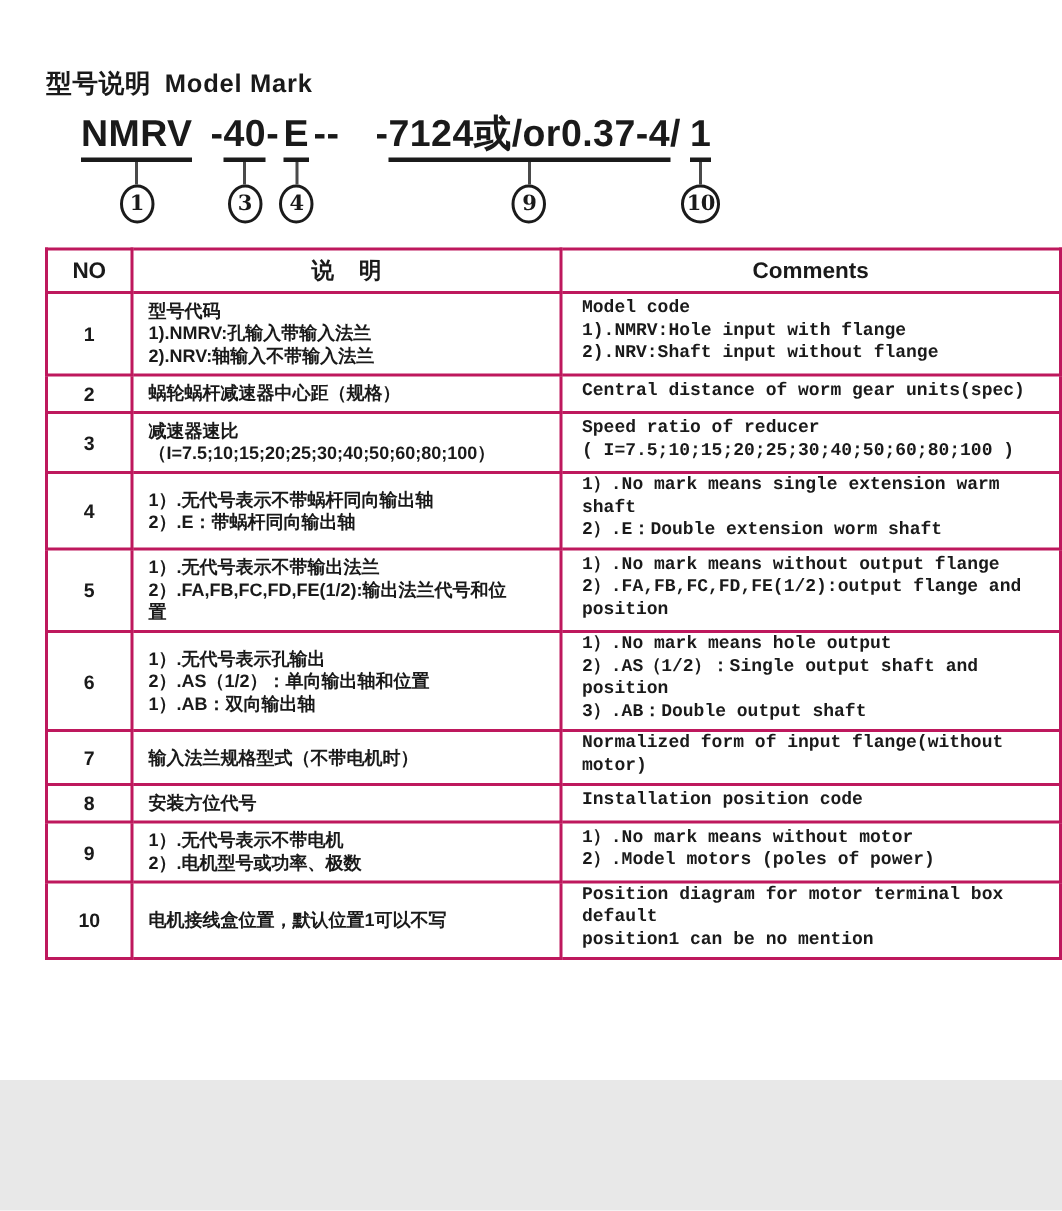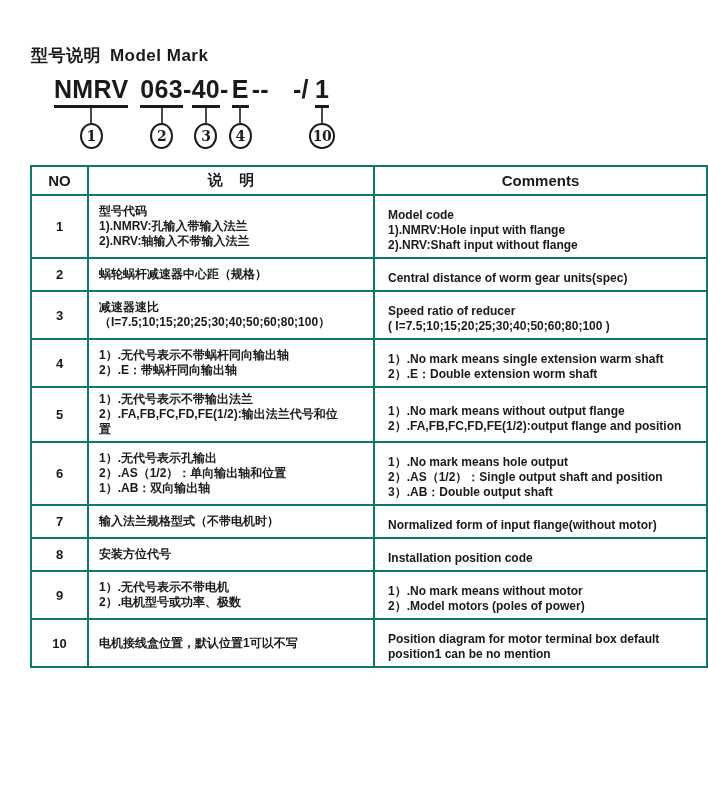--- a/index.html
+++ b/index.html
@@ -1,18 +1,18 @@
 <!DOCTYPE html>
 <html><head>
 <meta charset="utf-8">
 <style>
   html,body { margin:0; padding:0; background:#e8e8e8; }
   .page {
     position:relative;
-    width:708px; height:807px;
+    width:708px; height:720px;
     background:#ffffff;
     color:#1a1a1a;
     font-family:"Liberation Sans", sans-serif;
     overflow:hidden;
     margin:0 auto;
   }
 
   
   .title {
     position:absolute; left:10px; top:24px;
@@ -43,27 +43,27 @@
     font-size:14px; font-weight:bold; letter-spacing:-.5px;
   }
 
   
   table.spec {
     position:absolute; left:30px; top:165px;
     width:676px; border-collapse:collapse; table-layout:fixed;
     font-size:12px; font-weight:bold;
   }
   table.spec th, table.spec td {
-    border:2px solid #0f766e;
+    border:2px solid #be185d;
     vertical-align:middle;
   }
   table.spec th { height:23px; font-size:15px; padding:2px 4px; white-space:pre; }
   td.c-no { text-align:center; font-size:13px; padding:4px 2px; }
   td.c-cn { padding:4px 24px 4px 10px; }
-  td.c-en { padding:12px 6px 4px 13px; }
+  td.c-en { padding:0 6px 4px 13px;font-family:Liberation Mono, monospace; }
   .cell-line { line-height:15px; white-space:pre-wrap; }
 </style>
 </head>
 <body>
 
 <div class="page">
 
   <div class="title">
     <span>型号说明</span><span class="en">Model Mark</span>
   </div>
@@ -71,25 +71,20 @@
   <div class="model-wrap" id="model-line">
       <div class="seg">
         <span class="seg-text u">NMRV</span>
         <span class="seg-conn"></span>
         <span class="seg-num">1</span>
       </div>
       <div class="seg">
         <span class="seg-text seg-space"> </span>
       </div>
       <div class="seg">
-        <span class="seg-text u">063</span>
-        <span class="seg-conn"></span>
-        <span class="seg-num">2</span>
-      </div>
-      <div class="seg">
         <span class="seg-text">-</span>
       </div>
       <div class="seg">
         <span class="seg-text u">40</span>
         <span class="seg-conn"></span>
         <span class="seg-num">3</span>
       </div>
       <div class="seg">
         <span class="seg-text">-</span>
       </div>
@@ -105,20 +100,25 @@
         <span class="seg-text">-</span>
       </div>
       <div class="seg">
         <span class="seg-text seg-space"> </span>
       </div>
       <div class="seg">
         <span class="seg-text seg-space"> </span>
       </div>
       <div class="seg">
         <span class="seg-text">-</span>
+      </div>
+      <div class="seg">
+        <span class="seg-text u">7124或/or0.37-4</span>
+        <span class="seg-conn"></span>
+        <span class="seg-num">9</span>
       </div>
       <div class="seg">
         <span class="seg-text">/</span>
       </div>
       <div class="seg">
         <span class="seg-text u">1</span>
         <span class="seg-conn"></span>
         <span class="seg-num">10</span>
       </div>
     </div>

